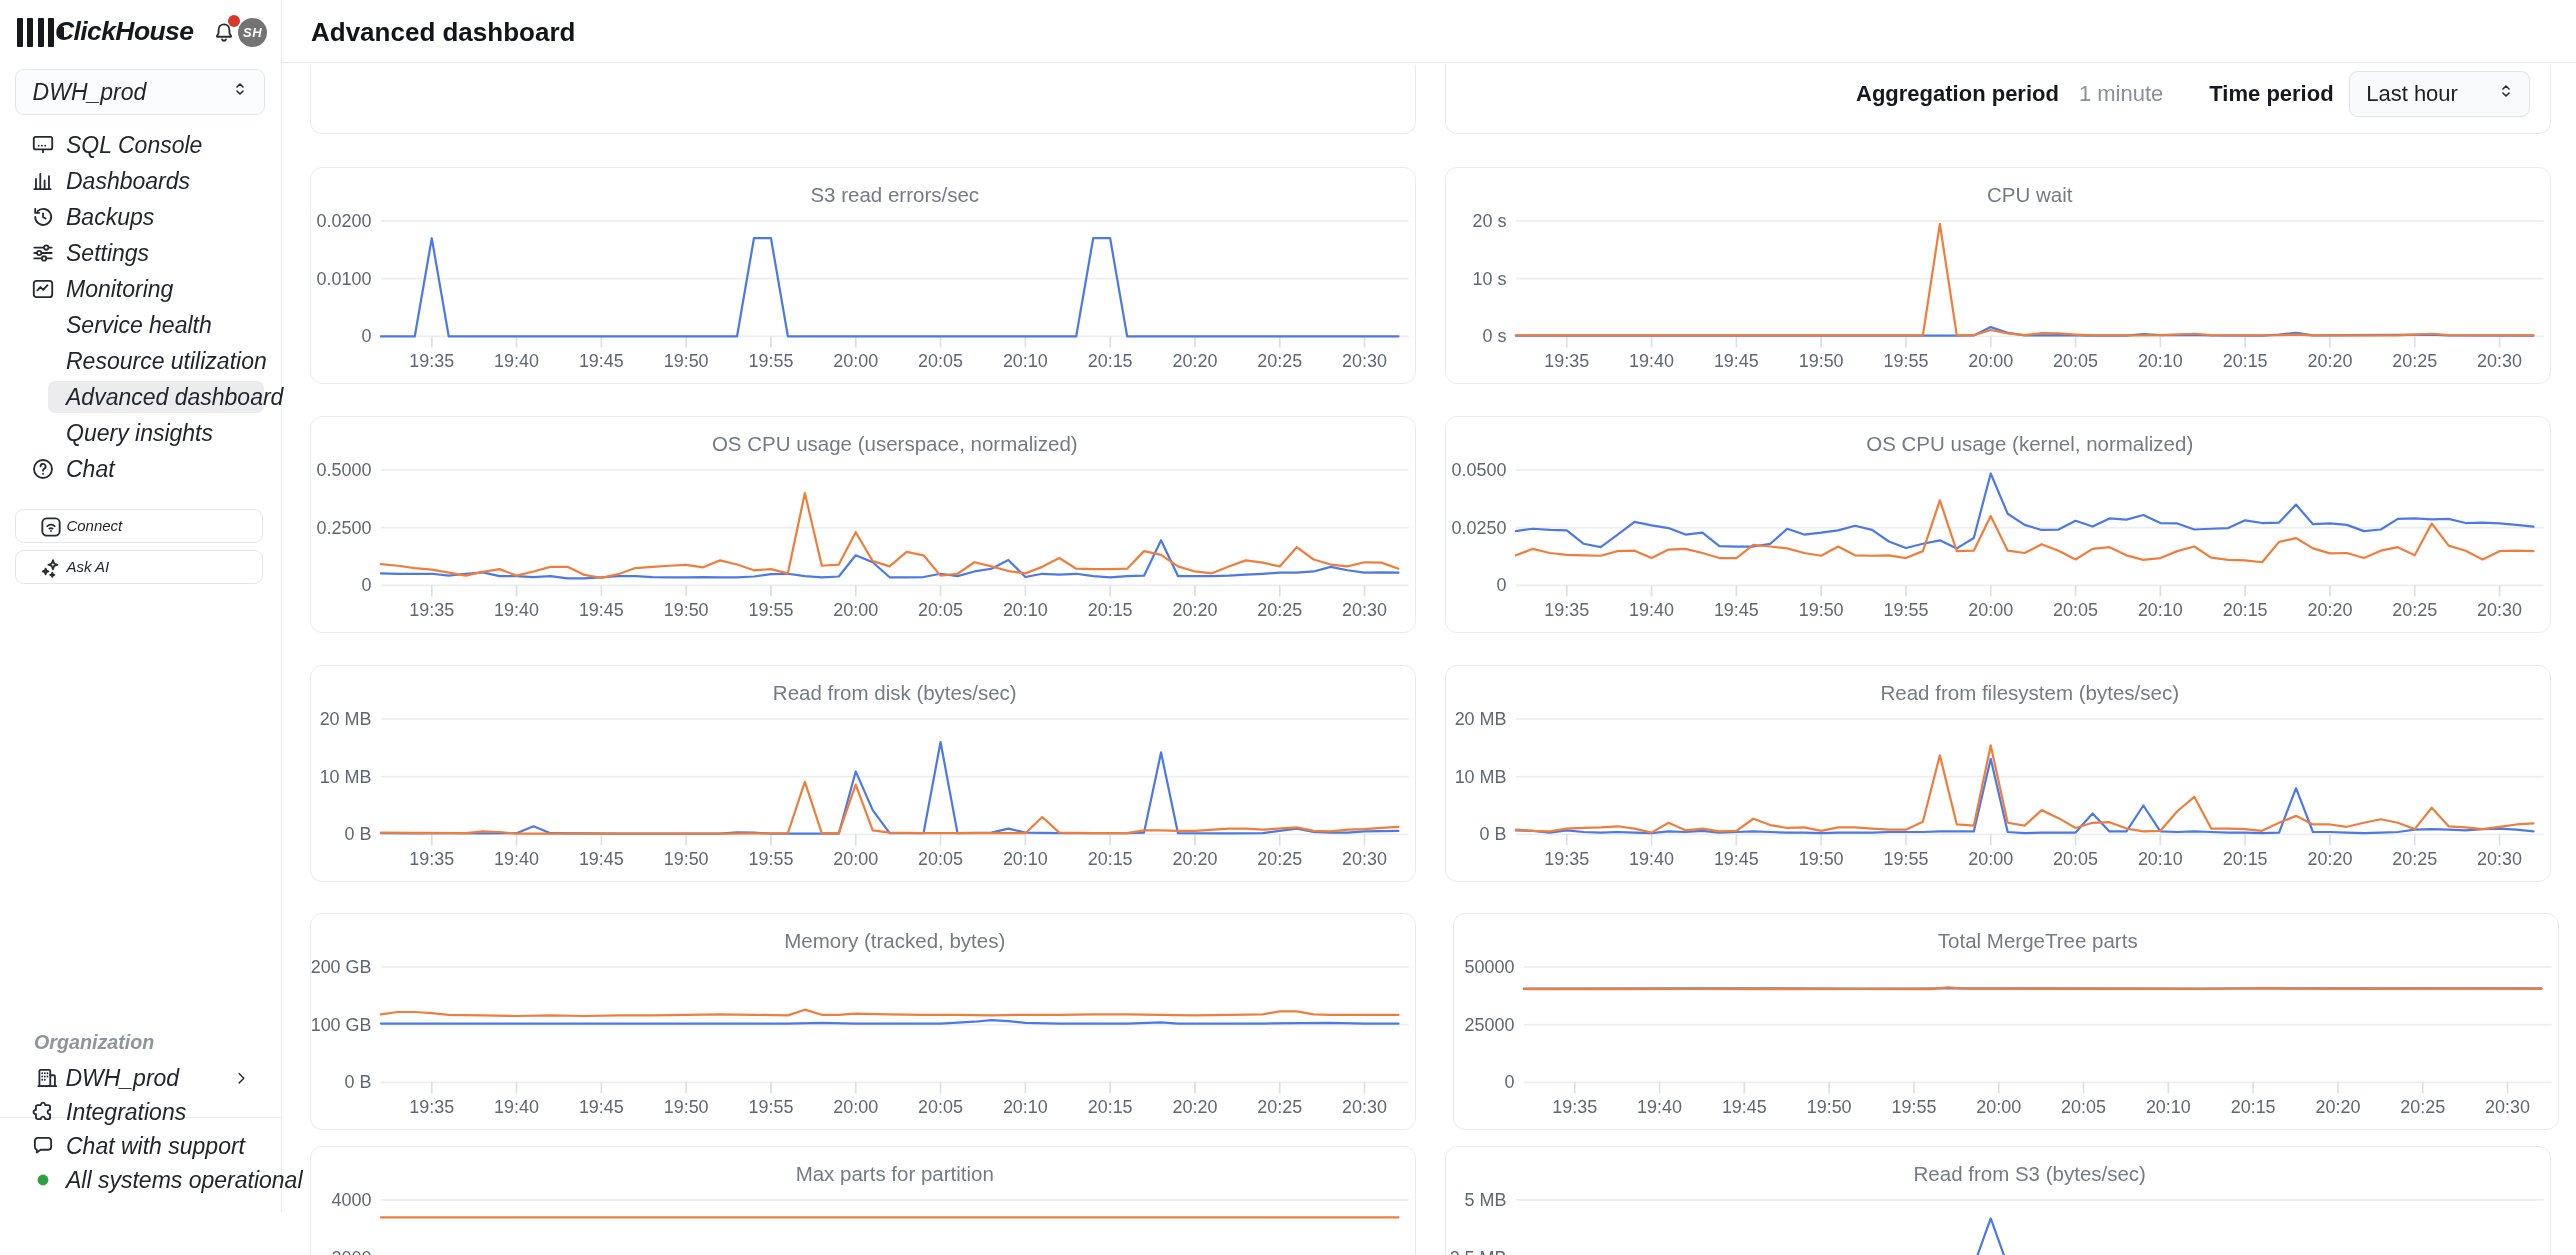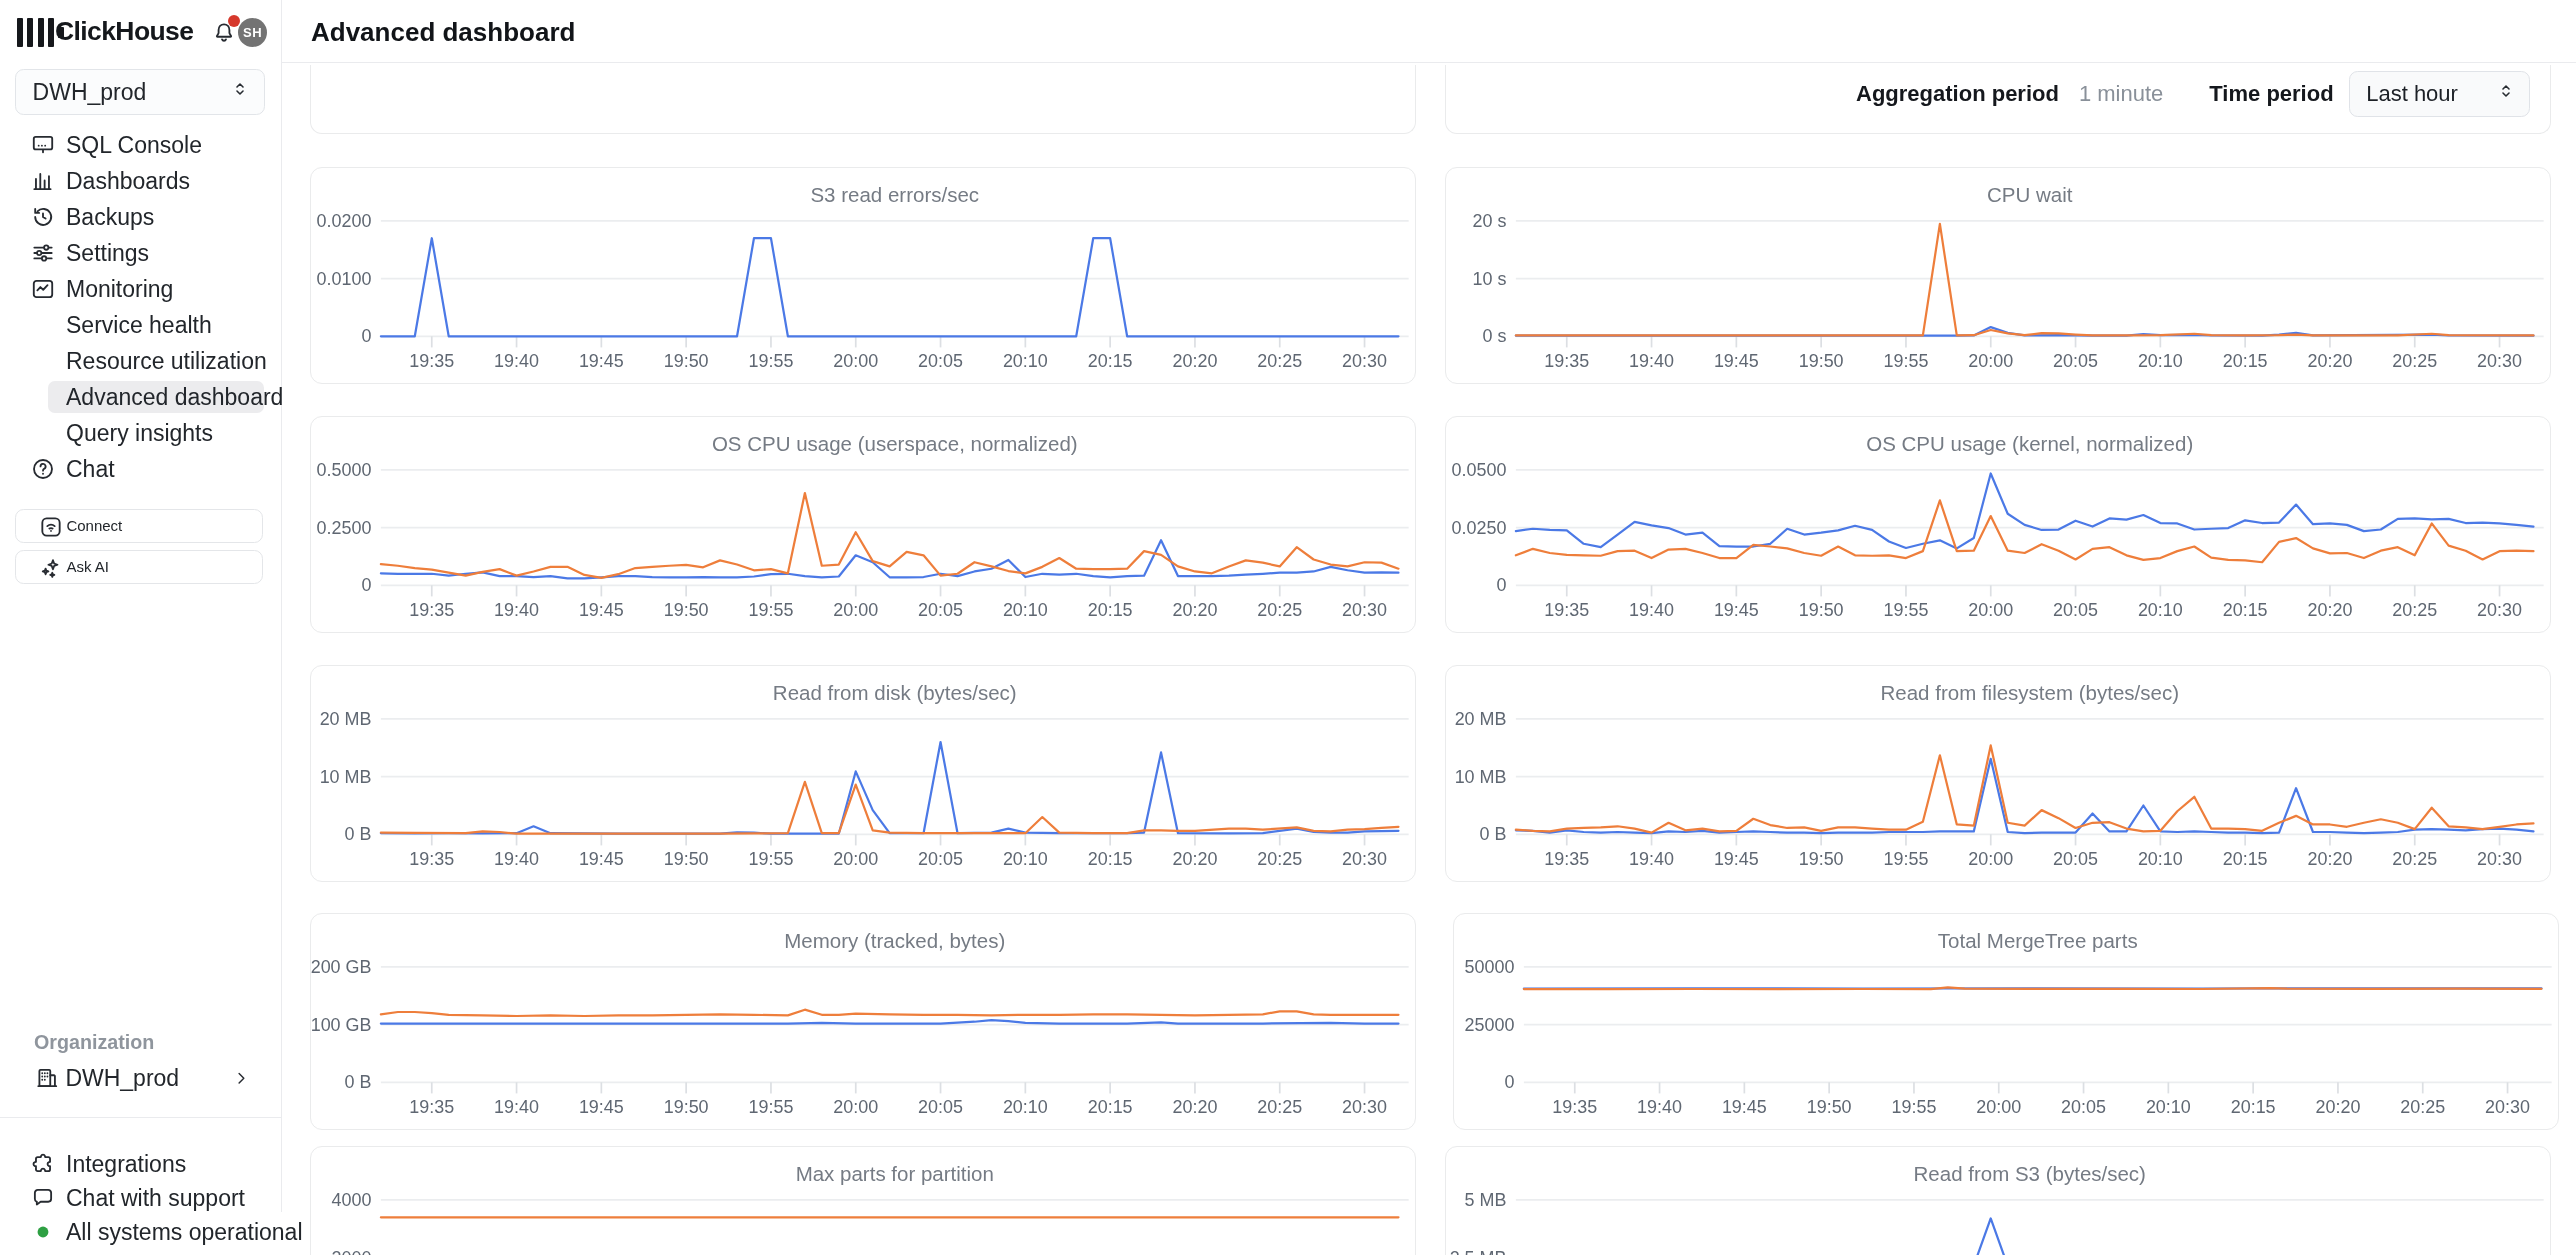--- a/index.html
+++ b/index.html
@@ -1,20 +1,20 @@
 <!DOCTYPE html>
 <html style="font-size:13.7px"><head>
 <meta charset="utf-8">
 <style>
   html,body{margin:0;padding:0;background:#ffffff;}
   *{box-sizing:border-box;}
   .root{position:relative;width:2576px;height:1256px;overflow:hidden;background:#fff;
         font-family:"Liberation Sans",sans-serif;color:#22262b;}
   
-  .sidebar{position:absolute;left:0;top:0;width:282px;height:1212px;background:#fff;border-right:1.7px solid #eaebee;}
+  .sidebar{position:absolute;left:0;top:0;width:282px;height:1212px;background:#fff;border-right:1.7px solid #eaebee;font-style:italic;}
   .logo-row{position:absolute;left:17px;top:15.4px;width:250px;height:34px;}
   .logo-bars{position:absolute;left:0;top:1.7px;display:flex;align-items:center;gap:4.3px;height:31px;}
   .logo-bars .b{width:6px;height:29px;background:#16181c;border-radius:0.9px;}
   .logo-bars .b.short{height:11px;}
   .logo-text{position:absolute;left:38px;top:0.9px;font-size:26.5px;font-weight:700;letter-spacing:-0.6px;color:#15181c;}
   .bell{position:absolute;left:192px;top:2.6px;width:29px;height:29px;}
   .bell svg{position:absolute;left:1.7px;top:1.7px;}
   .bell .dot{position:absolute;right:-1.7px;top:-3.4px;width:12px;height:12px;border-radius:50%;background:#d6382c;}
   .avatar{position:absolute;left:221px;top:2.6px;width:29px;height:29px;border-radius:50%;background:#737373;color:#fff;
           font-size:13px;font-weight:700;display:flex;align-items:center;justify-content:center;letter-spacing:0.4px;}
@@ -28,21 +28,21 @@
   .nav-item.sel .pillbg{position:absolute;left:48px;top:1.7px;width:216px;height:32.5px;background:#ececee;border-radius:6.8px;}
   .pillbtn{position:absolute;left:15.4px;width:248px;height:34px;border:1.7px solid #e4e6e9;border-radius:8.6px;background:#fff;}
   .pillbtn .ic{position:absolute;left:21.4px;top:4.3px;width:26px;height:26px;}
   .pillbtn .lb{position:absolute;left:50px;top:0;line-height:32.5px;font-size:15px;color:#22262b;}
   .org-label{position:absolute;left:34px;top:1031px;font-size:19.7px;font-weight:600;color:#8f959d;}
   .org-row{position:absolute;left:15.4px;top:1060px;width:251px;height:36px;}
   .org-row .ic{position:absolute;left:19px;top:5.1px;width:26px;height:26px;}
   .org-row .lb{position:absolute;left:50px;top:0;line-height:36px;font-size:23px;color:#22262b;}
   .org-row .chev{position:absolute;right:15.4px;top:7.7px;width:20.5px;height:20.5px;}
   .side-divider{position:absolute;left:0;top:1117px;width:282px;height:0;border-top:1.7px solid #eaebee;}
-  .sfoot{position:absolute;left:0;top:1147px;width:282px;}
+  .sfoot{position:absolute;left:0;top:1095px;width:282px;}
   .sfoot .nav-item{height:34px;}
   .sfoot .nav-item .ic{top:4.3px;}
   .sfoot .nav-item .lb{line-height:34px;}
   
   .header{position:absolute;left:282px;top:0;width:2294px;height:63px;border-bottom:1.7px solid #eaebee;background:#fff;}
   .header .title{position:absolute;left:29px;top:17px;font-size:26px;font-weight:600;color:#111418;}
   .partial-card{position:absolute;height:69px;top:65px;background:#fff;border:1.7px solid #eaebec;border-top:none;
                 border-radius:0 0 12px 12px;}
   .controls{position:absolute;top:71px;height:46px;right:46px;display:flex;align-items:center;}
   .controls .lab{font-size:22px;font-weight:600;color:#15181d;white-space:nowrap;}

